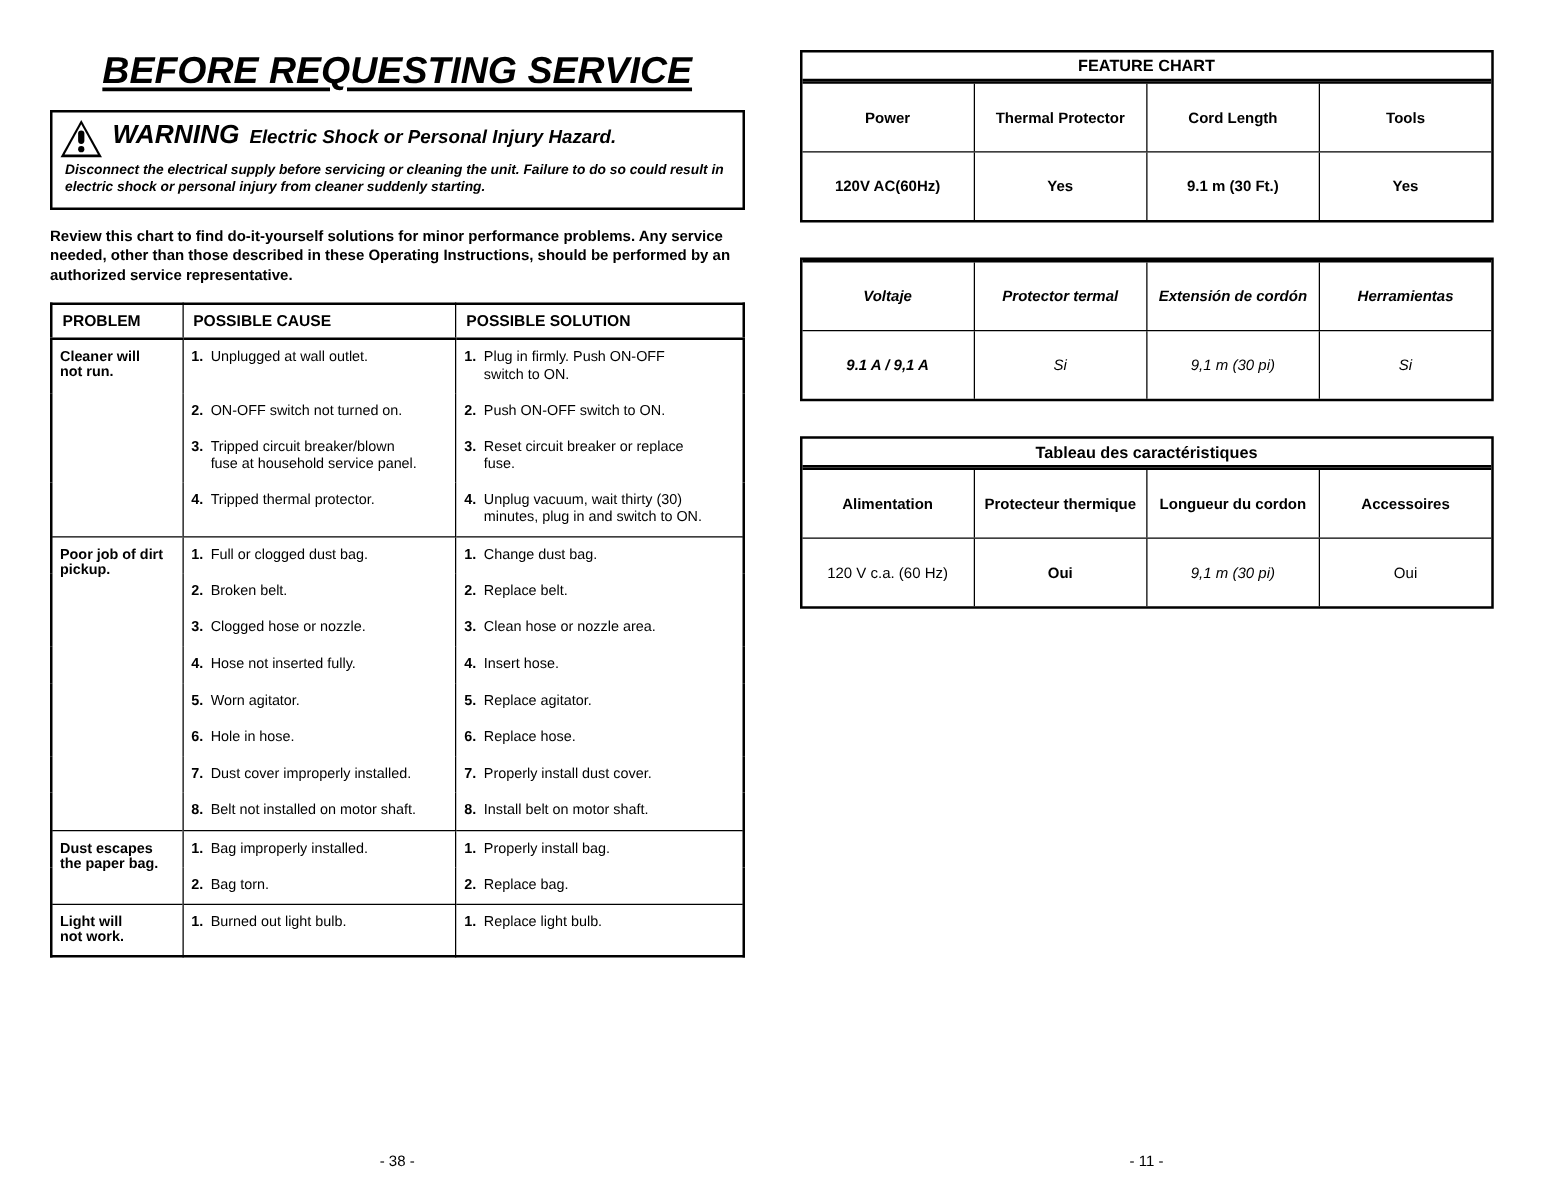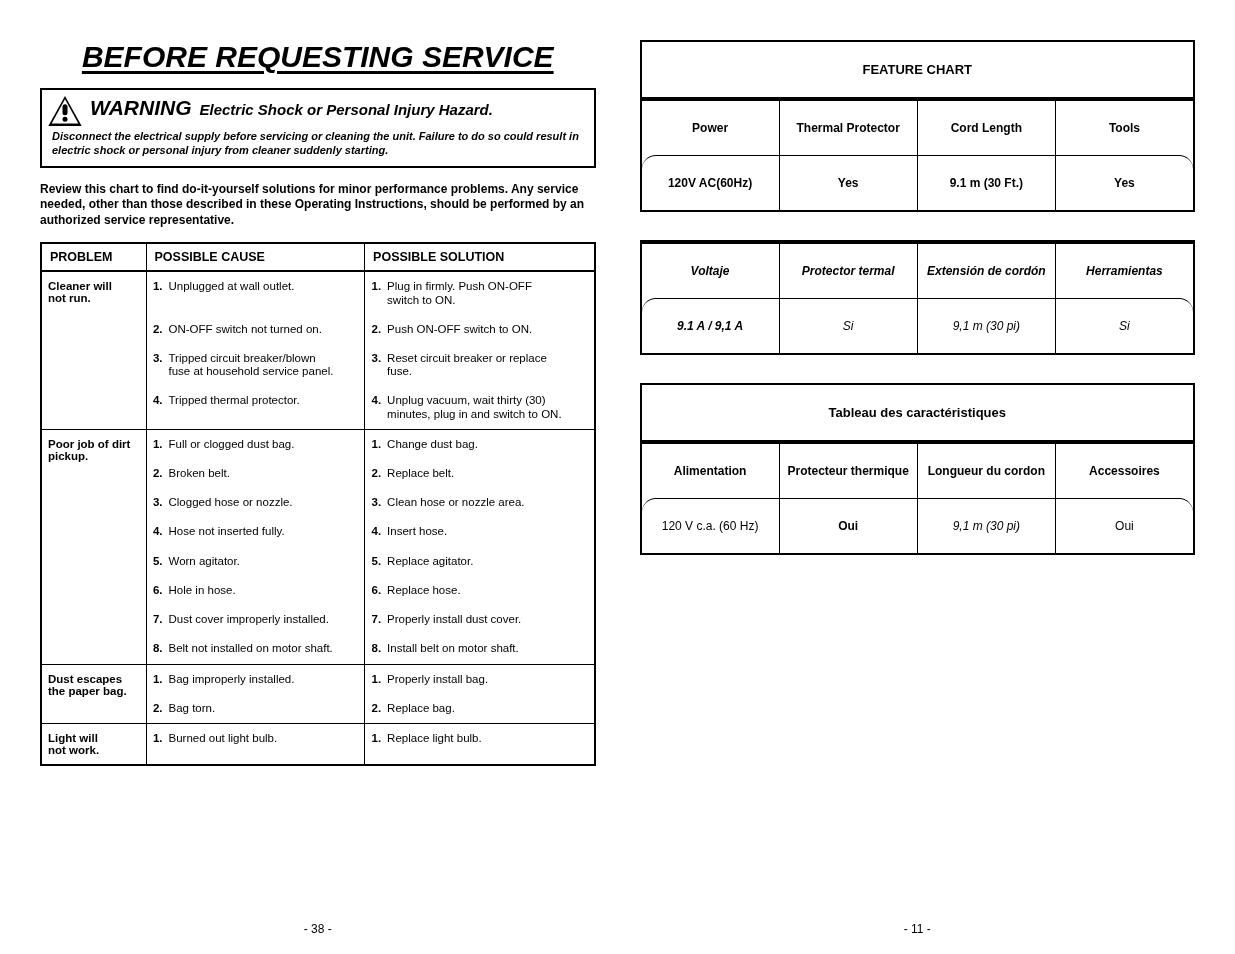--- a/index.html
+++ b/index.html
@@ -29,29 +29,29 @@
     .trouble td { padding: 4px 6px; vertical-align: top; }
     .trouble td.prob { font-weight: bold; width: 105px; padding: 8px 6px; }
     .trouble tbody tr.sep td { border-top: 1px solid #000; }
     .trouble th.cause, .trouble th.sol { border-left: 1px solid #000; }
     .trouble td.cause-cell, .trouble td.sol-cell { border-left: 1px solid #000; padding-left: 0; padding-right: 6px; }
     .tlist { display: flex; padding: 4px 0; }
     .tlist .num { width: 22px; text-align: right; padding-right: 6px; font-weight: bold; flex-shrink:0; }
     .tlist .txt { flex: 1; line-height: 1.15; }
     
     .feature { width: 100%; border: 2px solid #000; font-size: 12px; margin-bottom: 28px; }
-    .feature-title { text-align: center; font-weight: bold; padding: 20px; border-bottom: 2px solid #000; font-size: 13px; }
+    .feature-title { text-align: center; font-weight: bold; padding: 3px; border-bottom: 2px solid #000; font-size: 13px; }
     .feature-title.it { font-style: italic; }
     .feature-row { display: flex; }
     .feature-row.head { font-weight: bold; }
     .feature-row.head2 { font-weight: bold; font-style: italic; }
     .feature-cell { flex: 1; text-align: center; padding: 20px 4px; border-right: 1px solid #000; }
     .feature-cell:last-child { border-right: 0; }
     .feature .sep-full { border-top: 2px solid #000; }
-    .feature .sep-thin { border-top: 1px solid #000; border-radius: 14px; }
+    .feature .sep-thin { border-top: 1px solid #000; }
     .italic { font-style: italic; }
     .bold { font-weight: bold; }
     
     .page-num { position: absolute; bottom: 0; left: 0; right: 0; text-align: center; font-size: 12px; }
   </style>
 </head>
 <body>
 
 <div class="col">
   <div class="title">BEFORE REQUESTING SERVICE</div>

